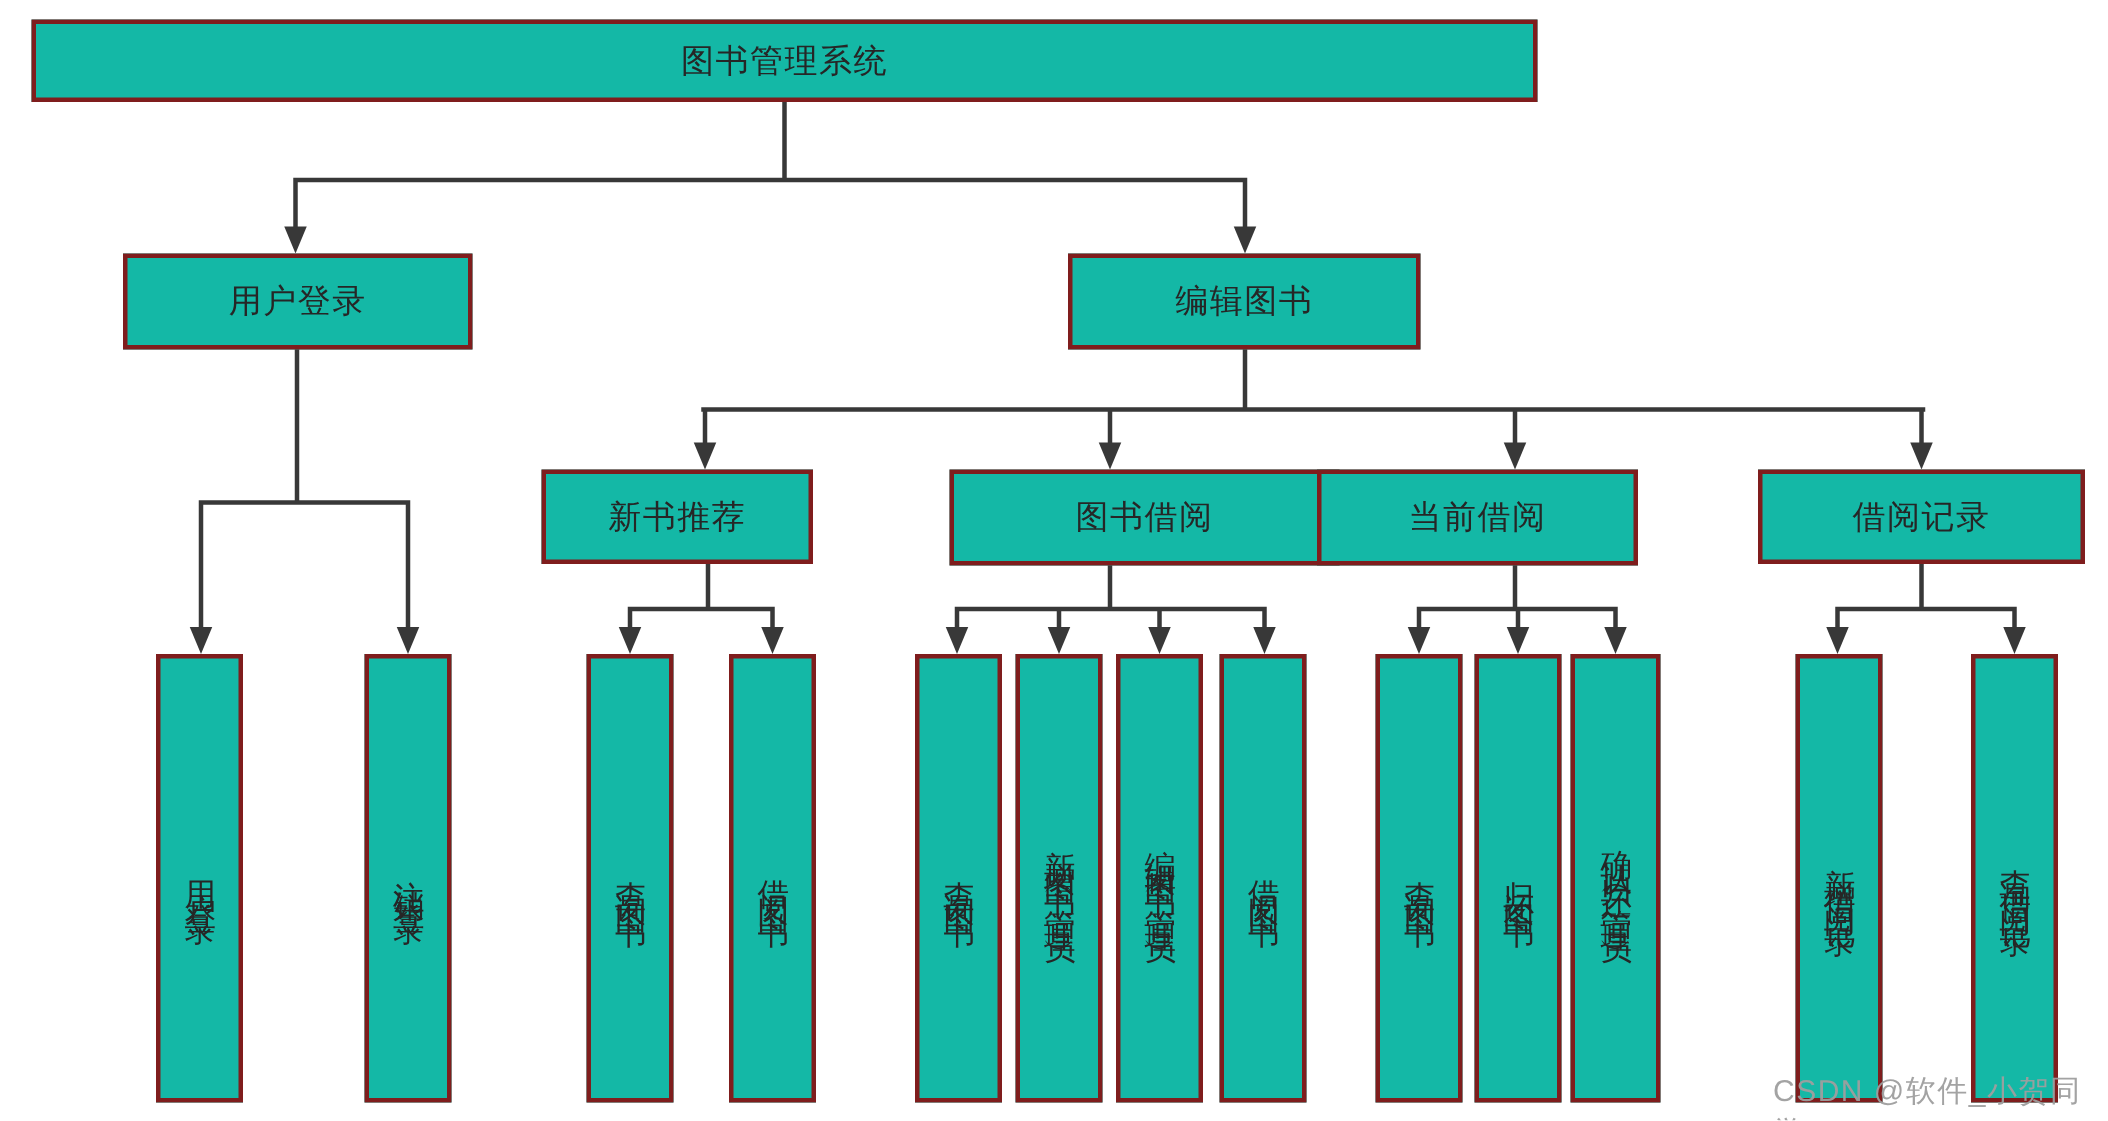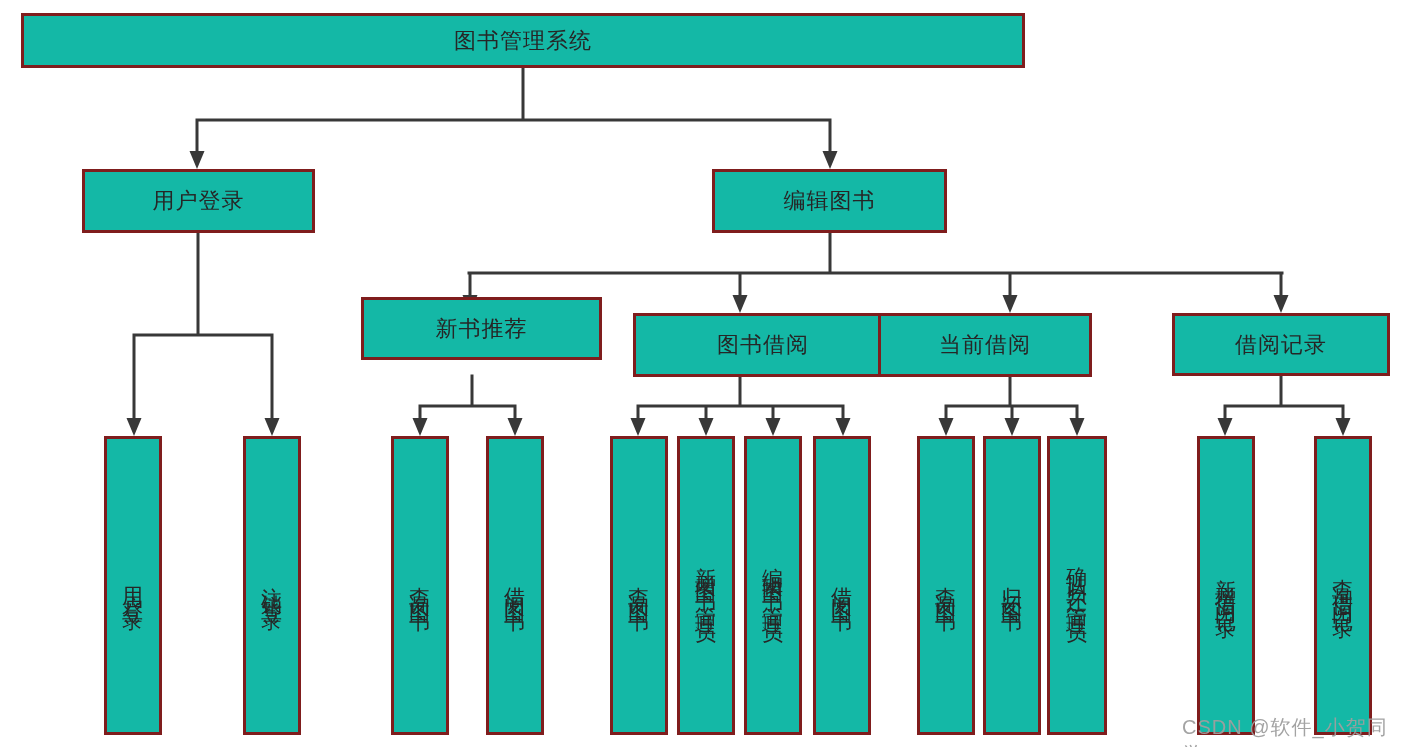--- a/index.html
+++ b/index.html
@@ -64,21 +64,21 @@
     <span>图书管理系统</span>
   </div>
 
   <div class="box h" style="left:82px;top:169px;width:233px;height:64px">
     <span>用户登录</span>
   </div>
   <div class="box h" style="left:712px;top:169px;width:235px;height:64px">
     <span>编辑图书</span>
   </div>
 
-  <div class="box h" style="left:361px;top:297px;width:241px;height:63px">
+  <div class="box h" style="left:361px;top:313px;width:181px;height:63px">
     <span>新书推荐</span>
   </div>
   <div class="box h" style="left:633px;top:313px;width:260px;height:64px">
     <span>图书借阅</span>
   </div>
   <div class="box h" style="left:878px;top:313px;width:214px;height:64px">
     <span>当前借阅</span>
   </div>
   <div class="box h" style="left:1172px;top:313px;width:218px;height:63px">
     <span>借阅记录</span>

